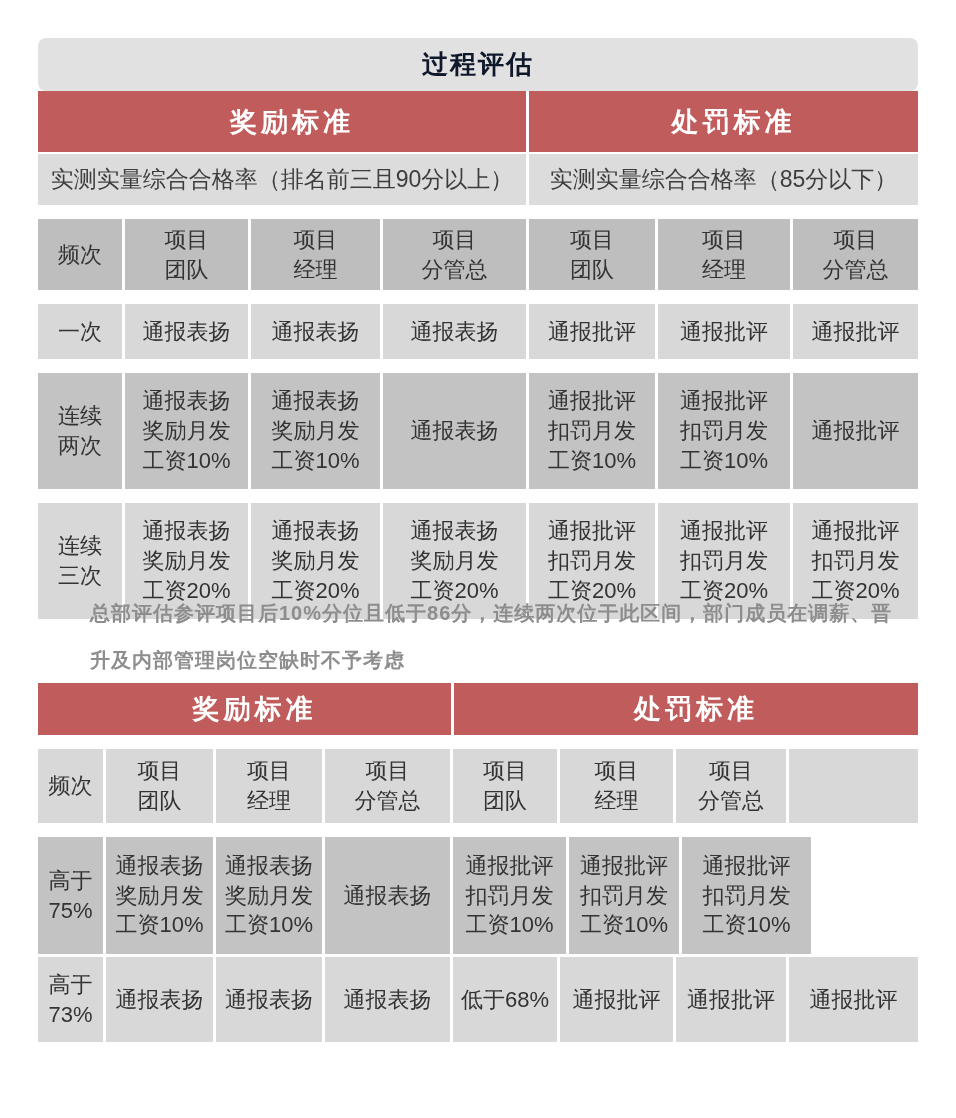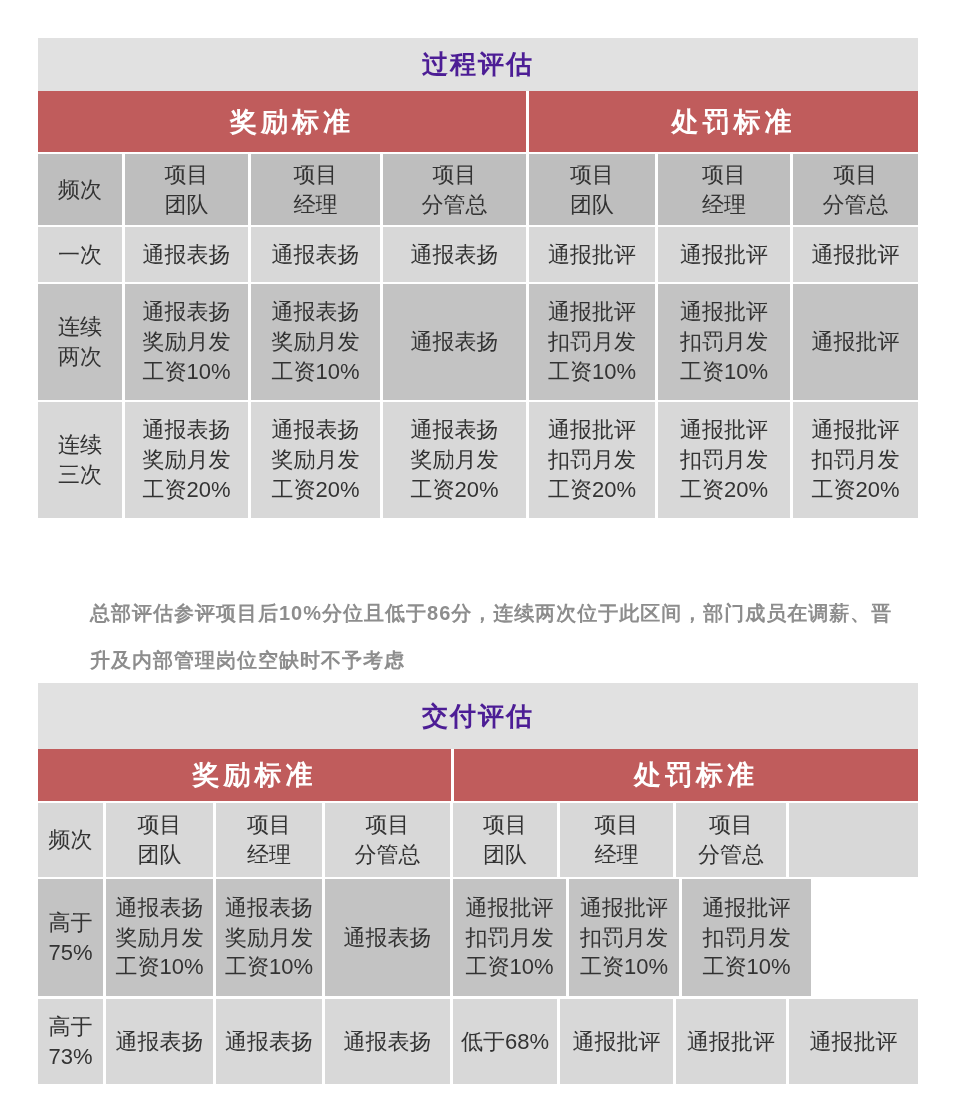--- a/index.html
+++ b/index.html
@@ -9,44 +9,44 @@
     font-family: "Liberation Sans", "DejaVu Sans", sans-serif;
     color: #333333;
     overflow: hidden;
   }
   .page { position: relative; width: 956px; height: 1118px; background: #ffffff; }
   .tbl { position: absolute; left: 38px; width: 880px; }
   .tbl-1 { top: 38px; }
   .tbl-2 { top: 683px; }
 
   .strip-title {
-    background: #e1e1e1; color: #4c1d95;
+    background: #e1e1e1; color: #0f172a;
     font-size: 26px; font-weight: bold; letter-spacing: 2px;
-    display: flex; align-items: center; justify-content: center;
+    display: flex; align-items: center; justify-content: center; border-radius: 8px;
   }
   .tbl-1 .strip-title { height: 53px; }
   .tbl-2 .strip-title { height: 66px; }
 
   .red-row { display: flex; gap: 3px; background: #ffffff; }
   .red-cell {
     background: #c05c5c; color: #ffffff;
     font-size: 27px; font-weight: bold; letter-spacing: 4px;
     display: flex; align-items: center; justify-content: center; padding-left: 20px;
   }
   .tbl-1 .red-row { height: 61px; }
   .tbl-2 .red-row { height: 52px; }
 
   .sub-row { display: flex; gap: 3px; background: #ffffff; margin-top: 2px; height: 51px; }
   .sub-cell {
     background: #dcdcdc; color: #3d3d3d; font-size: 23px;
     display: flex; align-items: center; justify-content: center;
     white-space: nowrap;
   }
 
-  .row { display: flex; gap: 3px; background: #ffffff; margin-top: 2px; }
+  .row { display: flex; gap: 3px; background: #ffffff; margin-top: 14px; }
   .cell {
     display: flex; align-items: center; justify-content: center;
     text-align: center; white-space: pre-line;
     font-size: 22px; line-height: 1.35; color: #333333;
   }
   .row-head-dark .cell { background: #bebebe; }
   .row-head-light .cell { background: #d8d8d8; }
   .row-light .cell { background: #d8d8d8; }
   .row-dark .cell { background: #c3c3c3; }
 
@@ -92,20 +92,24 @@
 <div class="page">
 
   <section class="tbl tbl-1">
     <div class="strip-title">过程评估</div>
 
     <div class="red-row">
       <div class="red-cell t1-reward">奖励标准</div>
       <div class="red-cell t1-punish">处罚标准</div>
     </div>
 
+    <div class="sub-row">
+      <div class="sub-cell t1-reward">实测实量综合合格率（排名前三且90分以上）</div>
+      <div class="sub-cell t1-punish">实测实量综合合格率（85分以下）</div>
+    </div>
 
     <div class="row row-head row-head-dark">
       <div class="cell t1c1">频次</div>
       <div class="cell t1c2">项目
 团队</div>
       <div class="cell t1c3">项目
 经理</div>
       <div class="cell t1c4">项目
 分管总</div>
       <div class="cell t1c5">项目
@@ -165,21 +169,20 @@
 工资20%</div>
       <div class="cell t1c7">通报批评
 扣罚月发
 工资20%</div>
     </div>
   </section>
 
   <p class="note">总部评估参评项目后10%分位且低于86分，连续两次位于此区间，部门成员在调薪、晋升及内部管理岗位空缺时不予考虑</p>
 
   <section class="tbl tbl-2">
-    <div class="strip-title">交付评估</div>
 
     <div class="red-row">
       <div class="red-cell t2-reward">奖励标准</div>
       <div class="red-cell t2-punish">处罚标准</div>
     </div>
 
     <div class="row row-head row-head-light">
       <div class="cell t2c1">频次</div>
       <div class="cell t2c2">项目
 团队</div>

